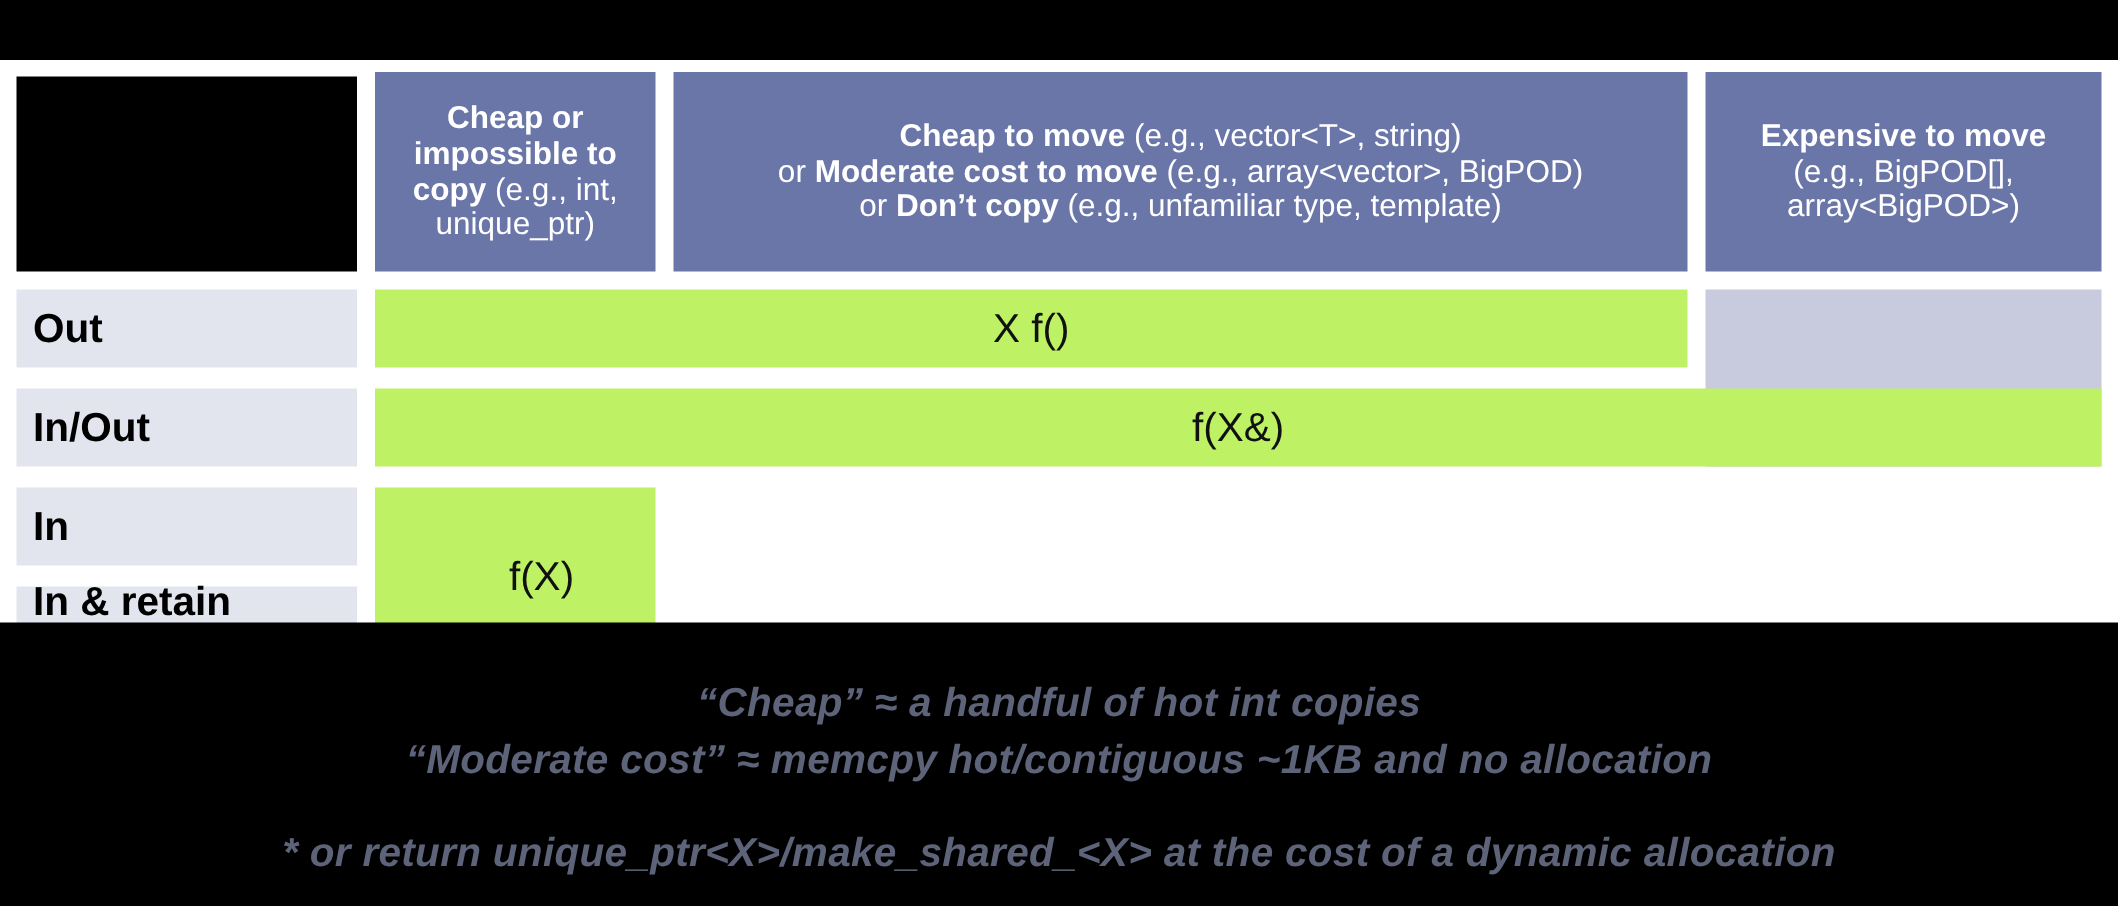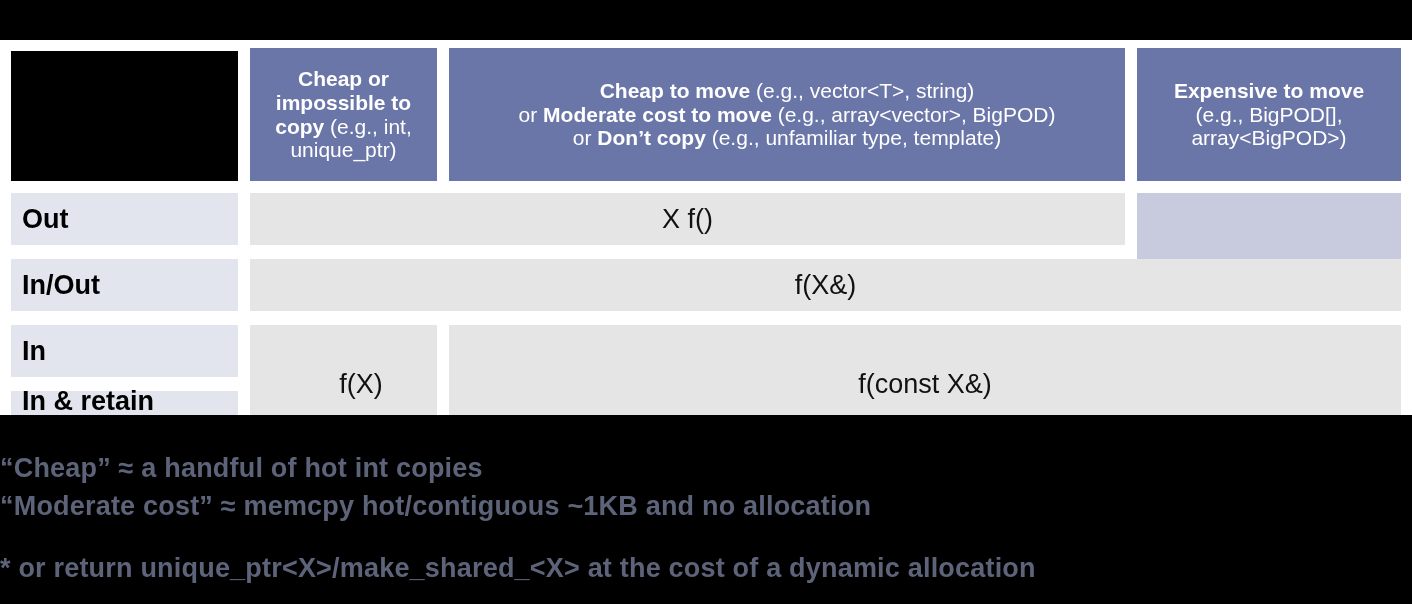--- a/index.html
+++ b/index.html
@@ -61,21 +61,21 @@
     color: #000000;
     font-size: 27px;
     font-weight: bold;
     justify-content: flex-start;
     text-align: left;
     padding-left: 11px;
   }
 
   
   .body-cell {
-    background: #e5e5e5;
+    background: #bef264;
     color: #111111;
     font-size: 27px;
     font-weight: normal;
     text-align: right;
   }
 
   .blank-cell {
     background: #c7cbdd;
   }
 
@@ -84,21 +84,23 @@
     position: absolute;
     left: 0;
     top: 415px;
     width: 1412px;
     height: 189px;
     background: #000000;
   }
   .note {
     position: absolute;
     width: 1412px;
+    text-align: center;
     color: #5d6379;
+    font-style: italic;
     font-weight: bold;
     font-size: 27px;
     font-family: "Liberation Sans", sans-serif;
     letter-spacing: 0.2px;
     white-space: nowrap;
   }
   .note-1 { top: 38px; }
   .note-2 { top: 76px; }
   .note-3 { top: 138px; }
 </style>
@@ -158,23 +160,20 @@
     </div>
 
     <div class="cell rowlabel" style="left:11px; top:351px; width:227px; height:52px;">
       <span>In &amp; retain “copy”</span>
     </div>
 
     <div class="cell body-cell" style="left:250px; top:285px; width:187px; height:118px;padding-left:35px;">
       <span>f(X)</span>
     </div>
 
-    <div class="cell body-cell" style="left:449px; top:285px; width:952px; height:118px;">
-      <span>f(const X&amp;)</span>
-    </div>
 
   </div>
 
   <div class="footer">
     <div class="note note-1">“Cheap”  ≈ a handful of hot int copies</div>
     <div class="note note-2">“Moderate cost”  ≈ memcpy hot/contiguous ~1KB and no allocation</div>
     <div class="note note-3">* or return unique_ptr&lt;X&gt;/make_shared_&lt;X&gt; at the cost of a dynamic allocation</div>
   </div>
 
 </div>

